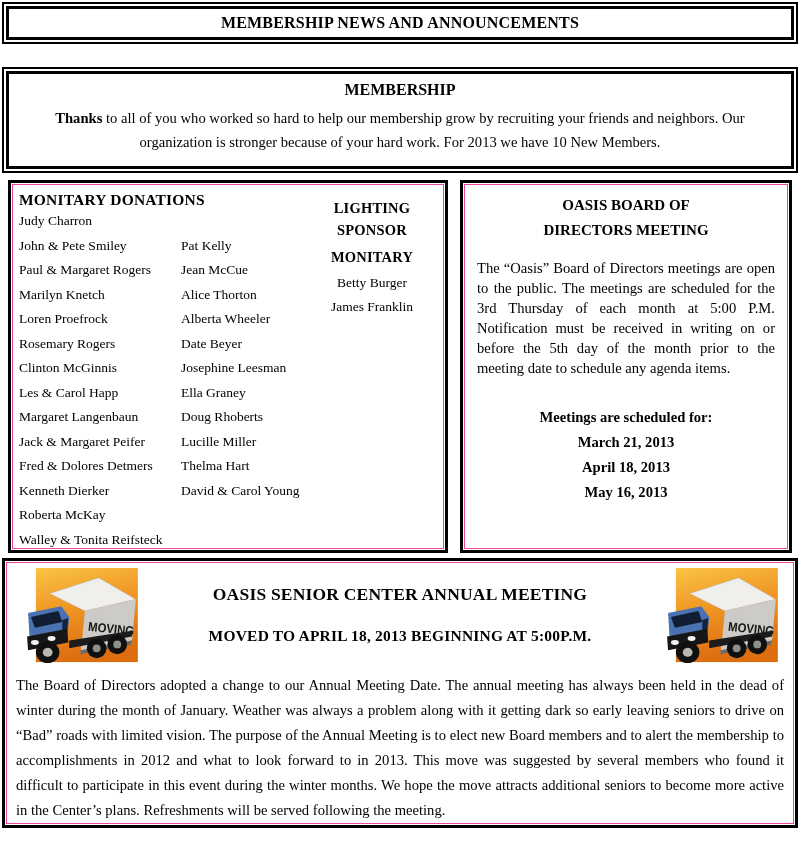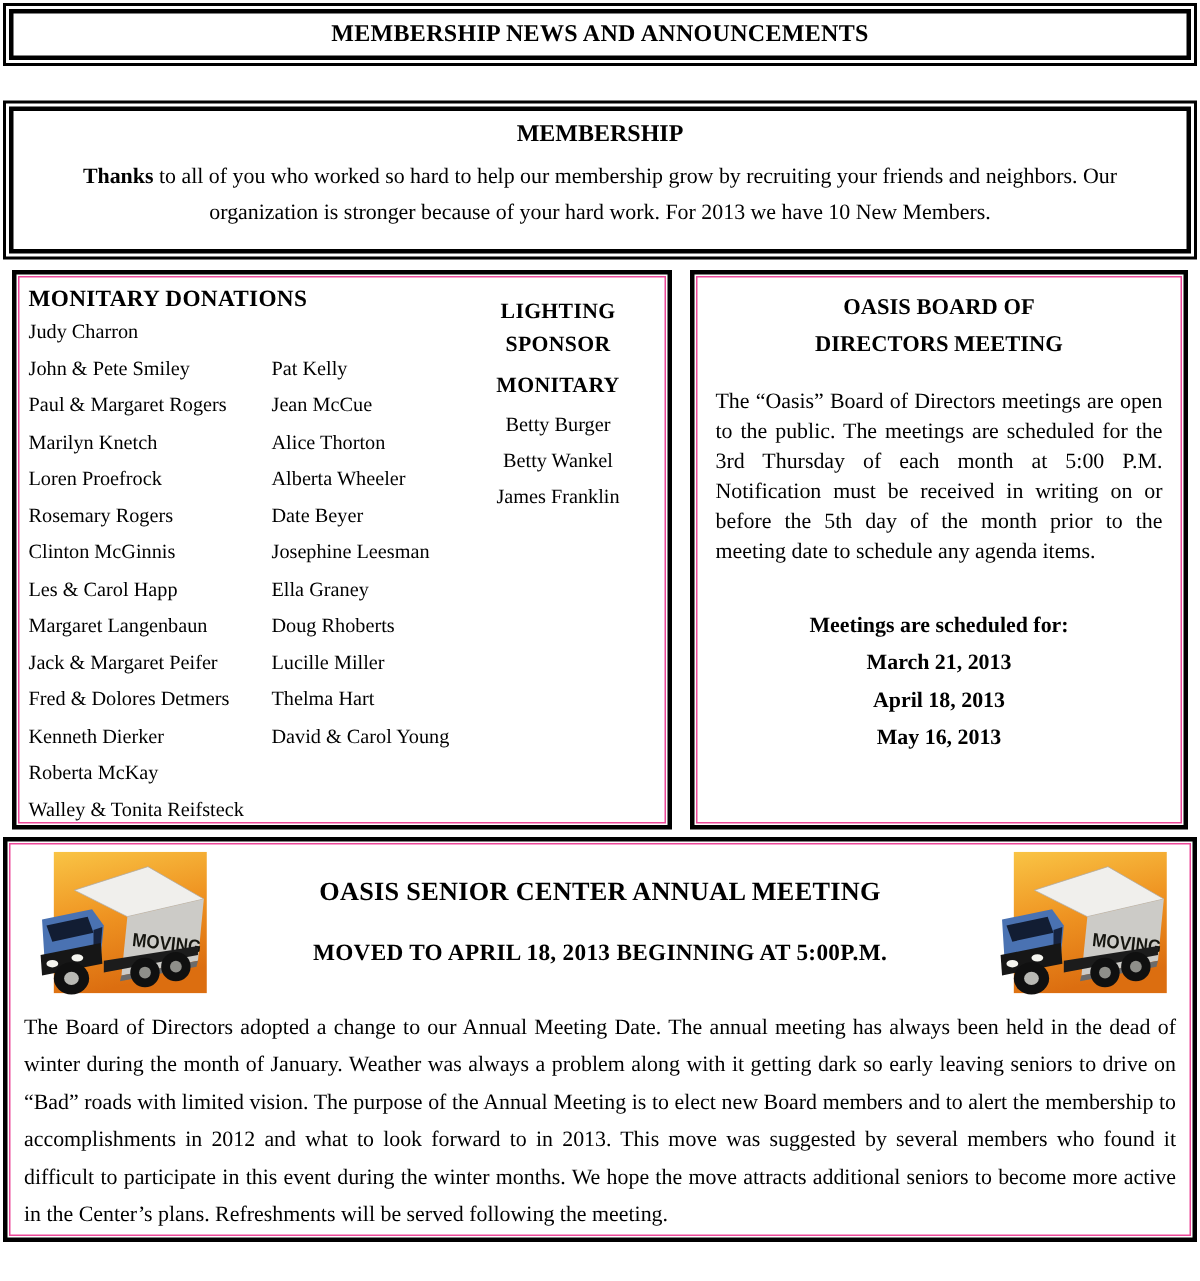--- a/index.html
+++ b/index.html
@@ -108,21 +108,20 @@
               <div class="donor-name">Lucille Miller</div>
               <div class="donor-name">Thelma Hart</div>
               <div class="donor-name">David &amp; Carol Young</div>
             </div>
           <div class="lighting-col">
             <div class="lighting-line">LIGHTING</div>
             <div class="lighting-line">SPONSOR</div>
             <div class="lighting-line lighting-line-3">MONITARY</div>
             <div class="lighting-names">
                 <div class="donor-name">Betty Burger</div>
-                <div class="donor-name">Betty Wankel</div>
                 <div class="donor-name">James Franklin</div>
               </div>
           </div>
         </div>
       </div>
     </div>
 
     <div class="frame-b" id="box4">
       <div class="frame-b-in">
         <div class="board-title">

